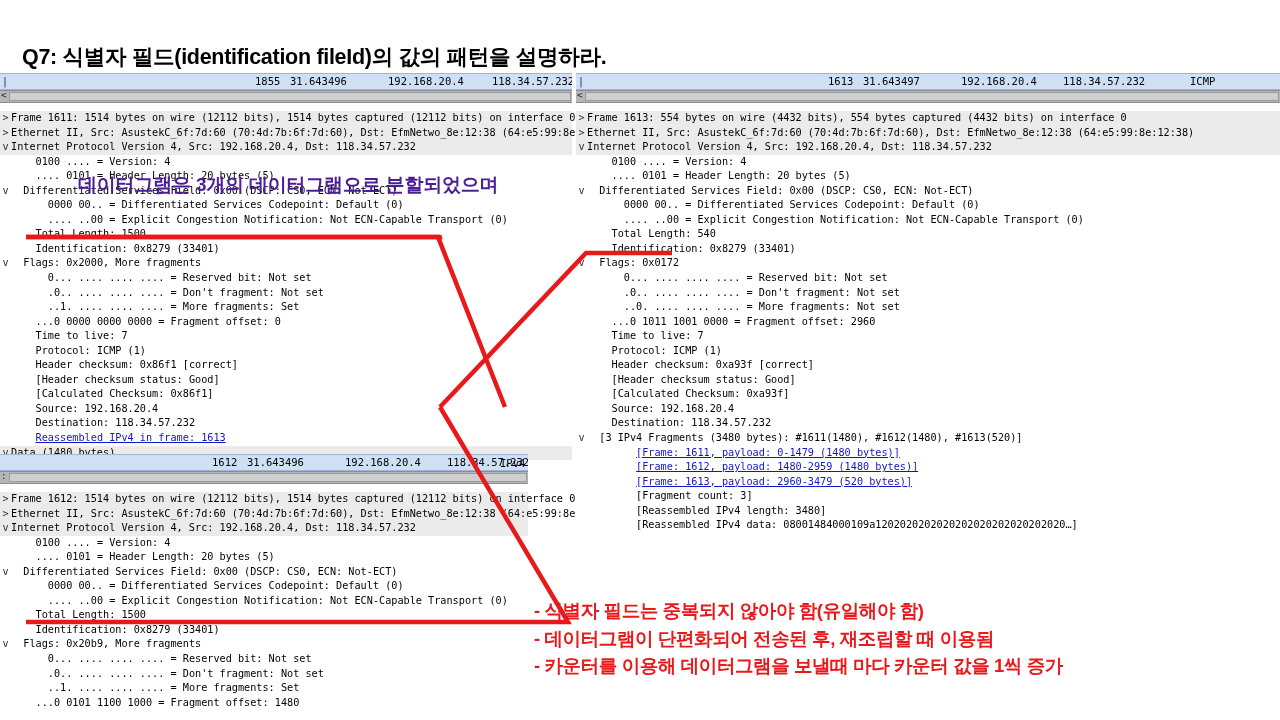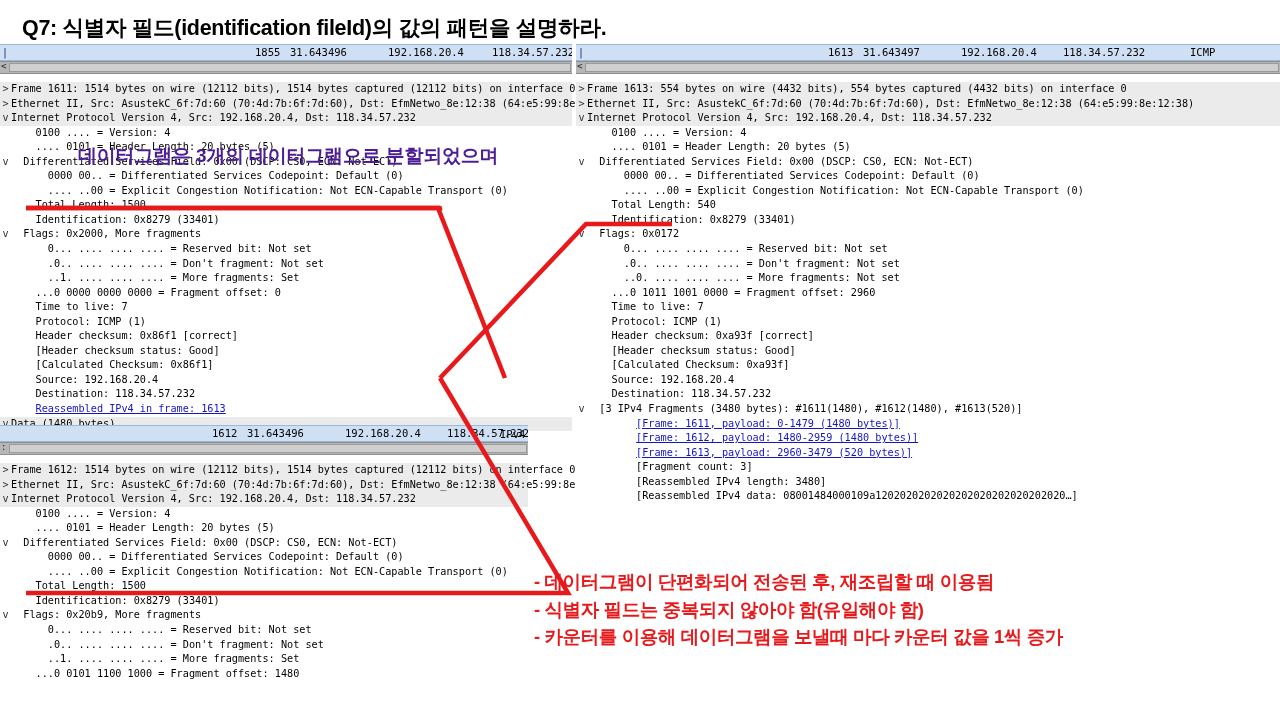--- a/index.html
+++ b/index.html
@@ -2,21 +2,21 @@
 <html><head>
 <meta charset="utf-8">
 <style>
   * { box-sizing: border-box; margin: 0; padding: 0; }
   html, body {
     width: 1280px; height: 720px;
     background: #ffffff;
     font-family: "Liberation Sans", sans-serif;
     overflow: hidden;
   }
-  #root { position: relative; width: 1280px; height: 600px; }
+  #root { position: relative; width: 1280px; height: 600px; margin-top: 29px; }
 
   
   .q-title {
     position: absolute;
     left: 22px; top: 13px;
     font-size: 21.5px;
     font-weight: 700;
     color: #000;
     letter-spacing: -0.3px;
     white-space: nowrap;
@@ -175,18 +175,18 @@
     <polyline points="26,208 438,208 505,378" fill="none" stroke="#e8191b" stroke-width="4.5" stroke-linejoin="miter"></polyline>
 
     <polyline points="440,378 586,224 672,224" fill="none" stroke="#e8191b" stroke-width="4.5" stroke-linejoin="miter"></polyline>
 
     <polyline points="440,378 568,593 26,593" fill="none" stroke="#e8191b" stroke-width="4.5" stroke-linejoin="miter"></polyline>
   </svg>
 
   <div class="red-note" style="left:78px; top:143px;">데이터그램은 3개의 데이터그램으로 분할되었으며</div>
 
   <div class="bullets">
+    <div>- 식별자 필드는 중복되지 않아야 함(유일해야 함)</div>
     <div>- 데이터그램이 단편화되어 전송된 후, 재조립할 때 이용됨</div>
-    <div>- 식별자 필드는 중복되지 않아야 함(유일해야 함)</div>
     <div>- 카운터를 이용해 데이터그램을 보낼때 마다 카운터 값을 1씩 증가</div>
   </div>
 
 </div>
 
 </body></html>

